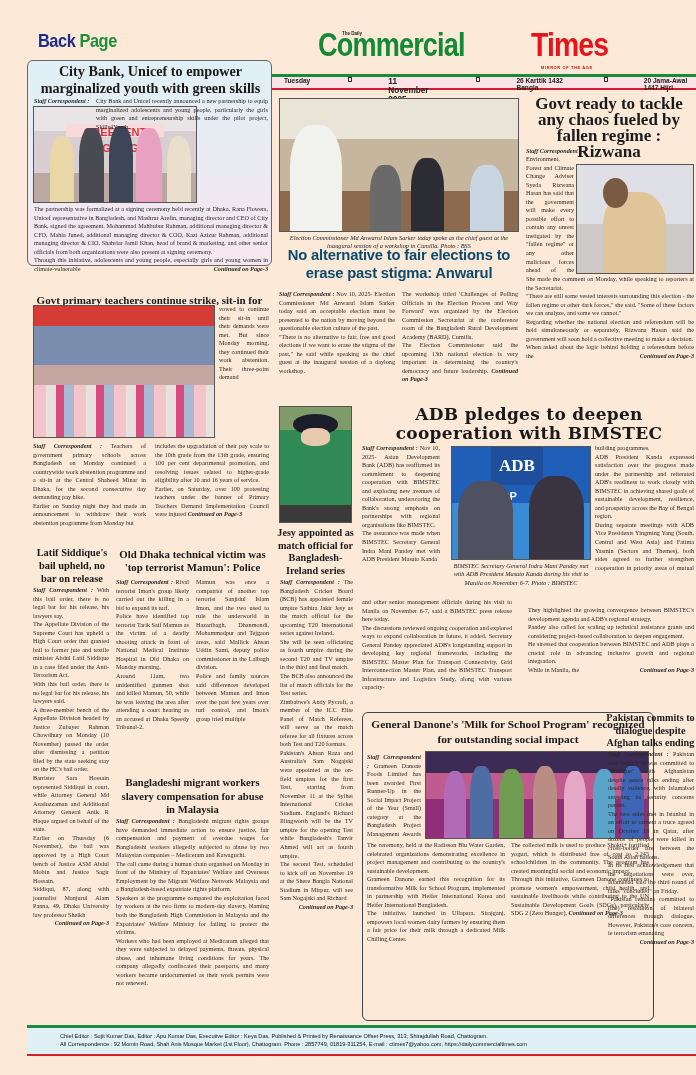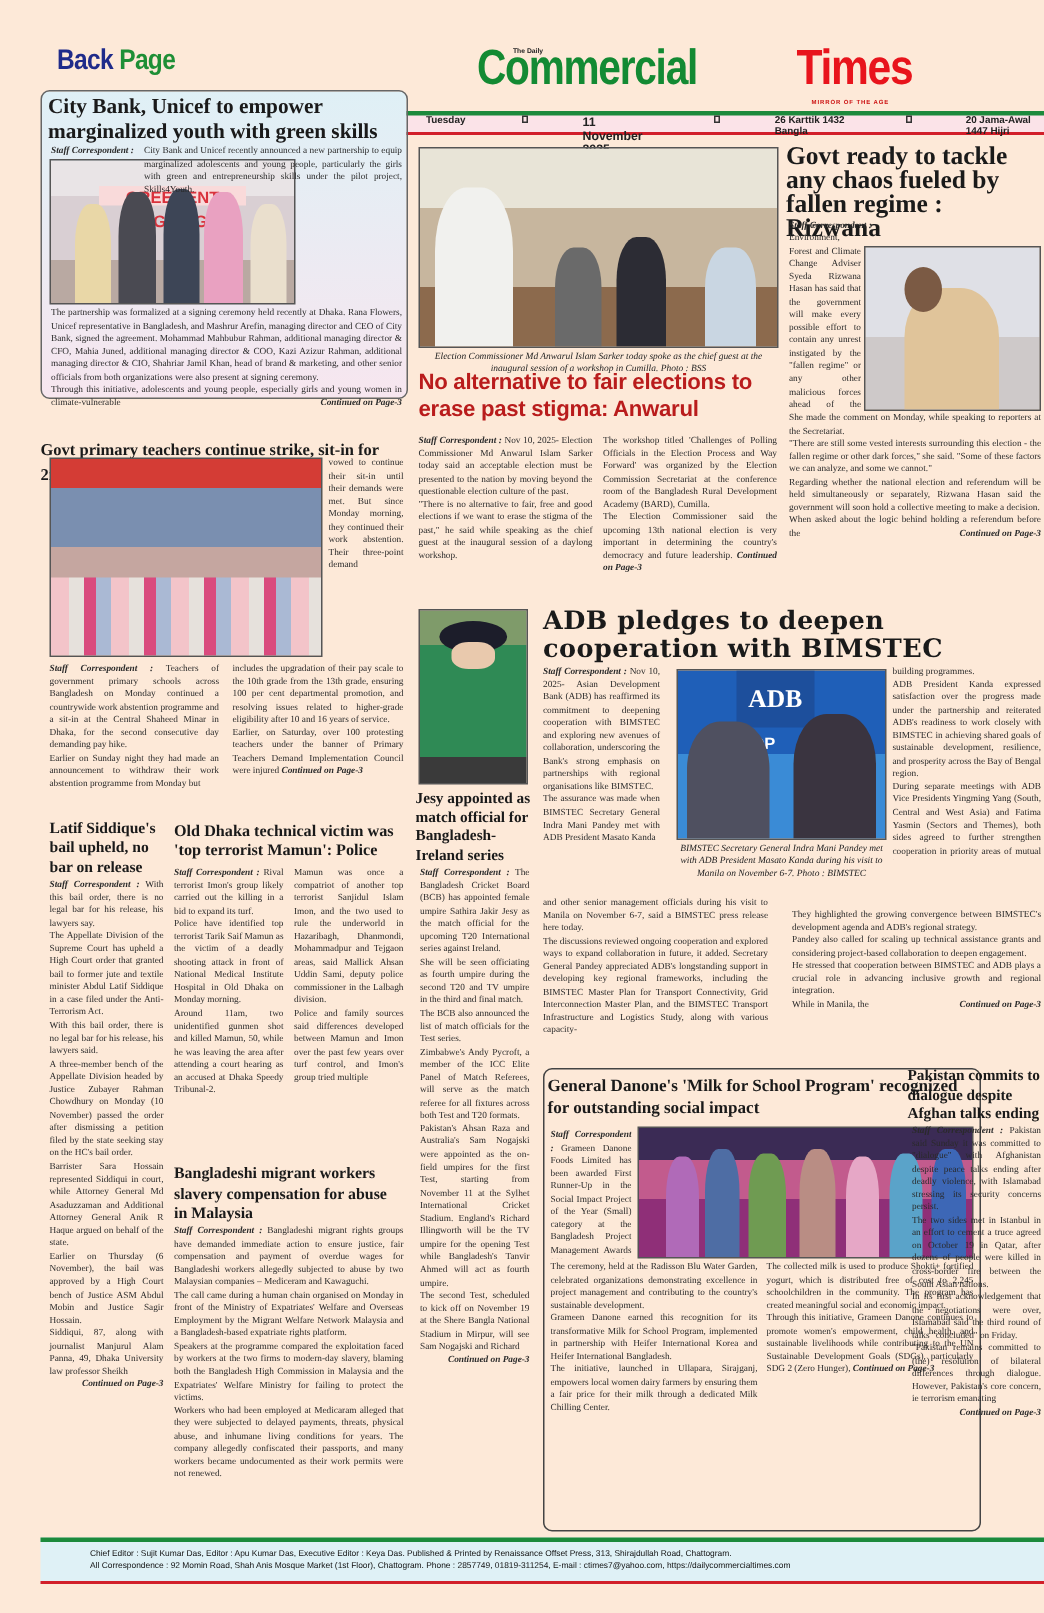--- a/index.html
+++ b/index.html
@@ -3,22 +3,22 @@
 <meta charset="utf-8">
 <style>
   * { box-sizing: border-box; margin: 0; padding: 0; }
   html, body { width: 696px; height: 1075px; background: #fde9d8; overflow: hidden; }
   body { position: relative; font-family: "Liberation Serif", serif; color: #1a1a1a; }
   .abs { position: absolute; }
   .txt { font-size: 6.2px; line-height: 8.55px; text-align: justify; color: #2a2a2a; }
   .txt p { margin: 0; }
   .by { font-style: italic; font-weight: bold; }
   .cont { font-style: italic; font-weight: bold; display: block; text-align: right; }
-  .head { font-family: "Liberation Serif", serif; font-weight: bold; color: #1a1a1a; }
-  .head-c { font-family: "Liberation Sans", sans-serif; font-weight: bold; text-align: left; color: #b91c1c; letter-spacing: -0.2px; }
+  .head { font-family: "Liberation Serif", serif; font-weight: bold; text-align: center; color: #1a1a1a; }
+  .head-c { font-family: "Liberation Sans", sans-serif; font-weight: bold; text-align: center; color: #0c4a6e; letter-spacing: -0.2px; }
   .photo { position: absolute; overflow: hidden; border: 1px solid #555; }
   .caption { font-style: italic; font-size: 6.3px; line-height: 8.4px; text-align: center; color: #222; }
 
   
   #back-page { left: 38px; top: 30px; font-family: "Liberation Sans", sans-serif; font-weight: bold; font-size: 19px; letter-spacing: -0.5px; transform: scaleX(0.86); transform-origin: left; }
   #back-page .b1 { color: #1f2b8a; }
   #back-page .b2 { color: #1e8f36; }
   #logo { left: 318px; top: 28px; width: 340px; height: 40px; }
   #logo .daily { position: absolute; left: 24px; top: 3px; font-family: "Liberation Sans", sans-serif; font-weight: bold; font-size: 4.5px; color: #222; }
   #logo .w1 { position: absolute; left: 0; top: -2px; font-family: "Liberation Sans", sans-serif; font-weight: bold; font-size: 33px; color: #138a33; letter-spacing: -1px; transform: scaleX(0.82); transform-origin: left; }

